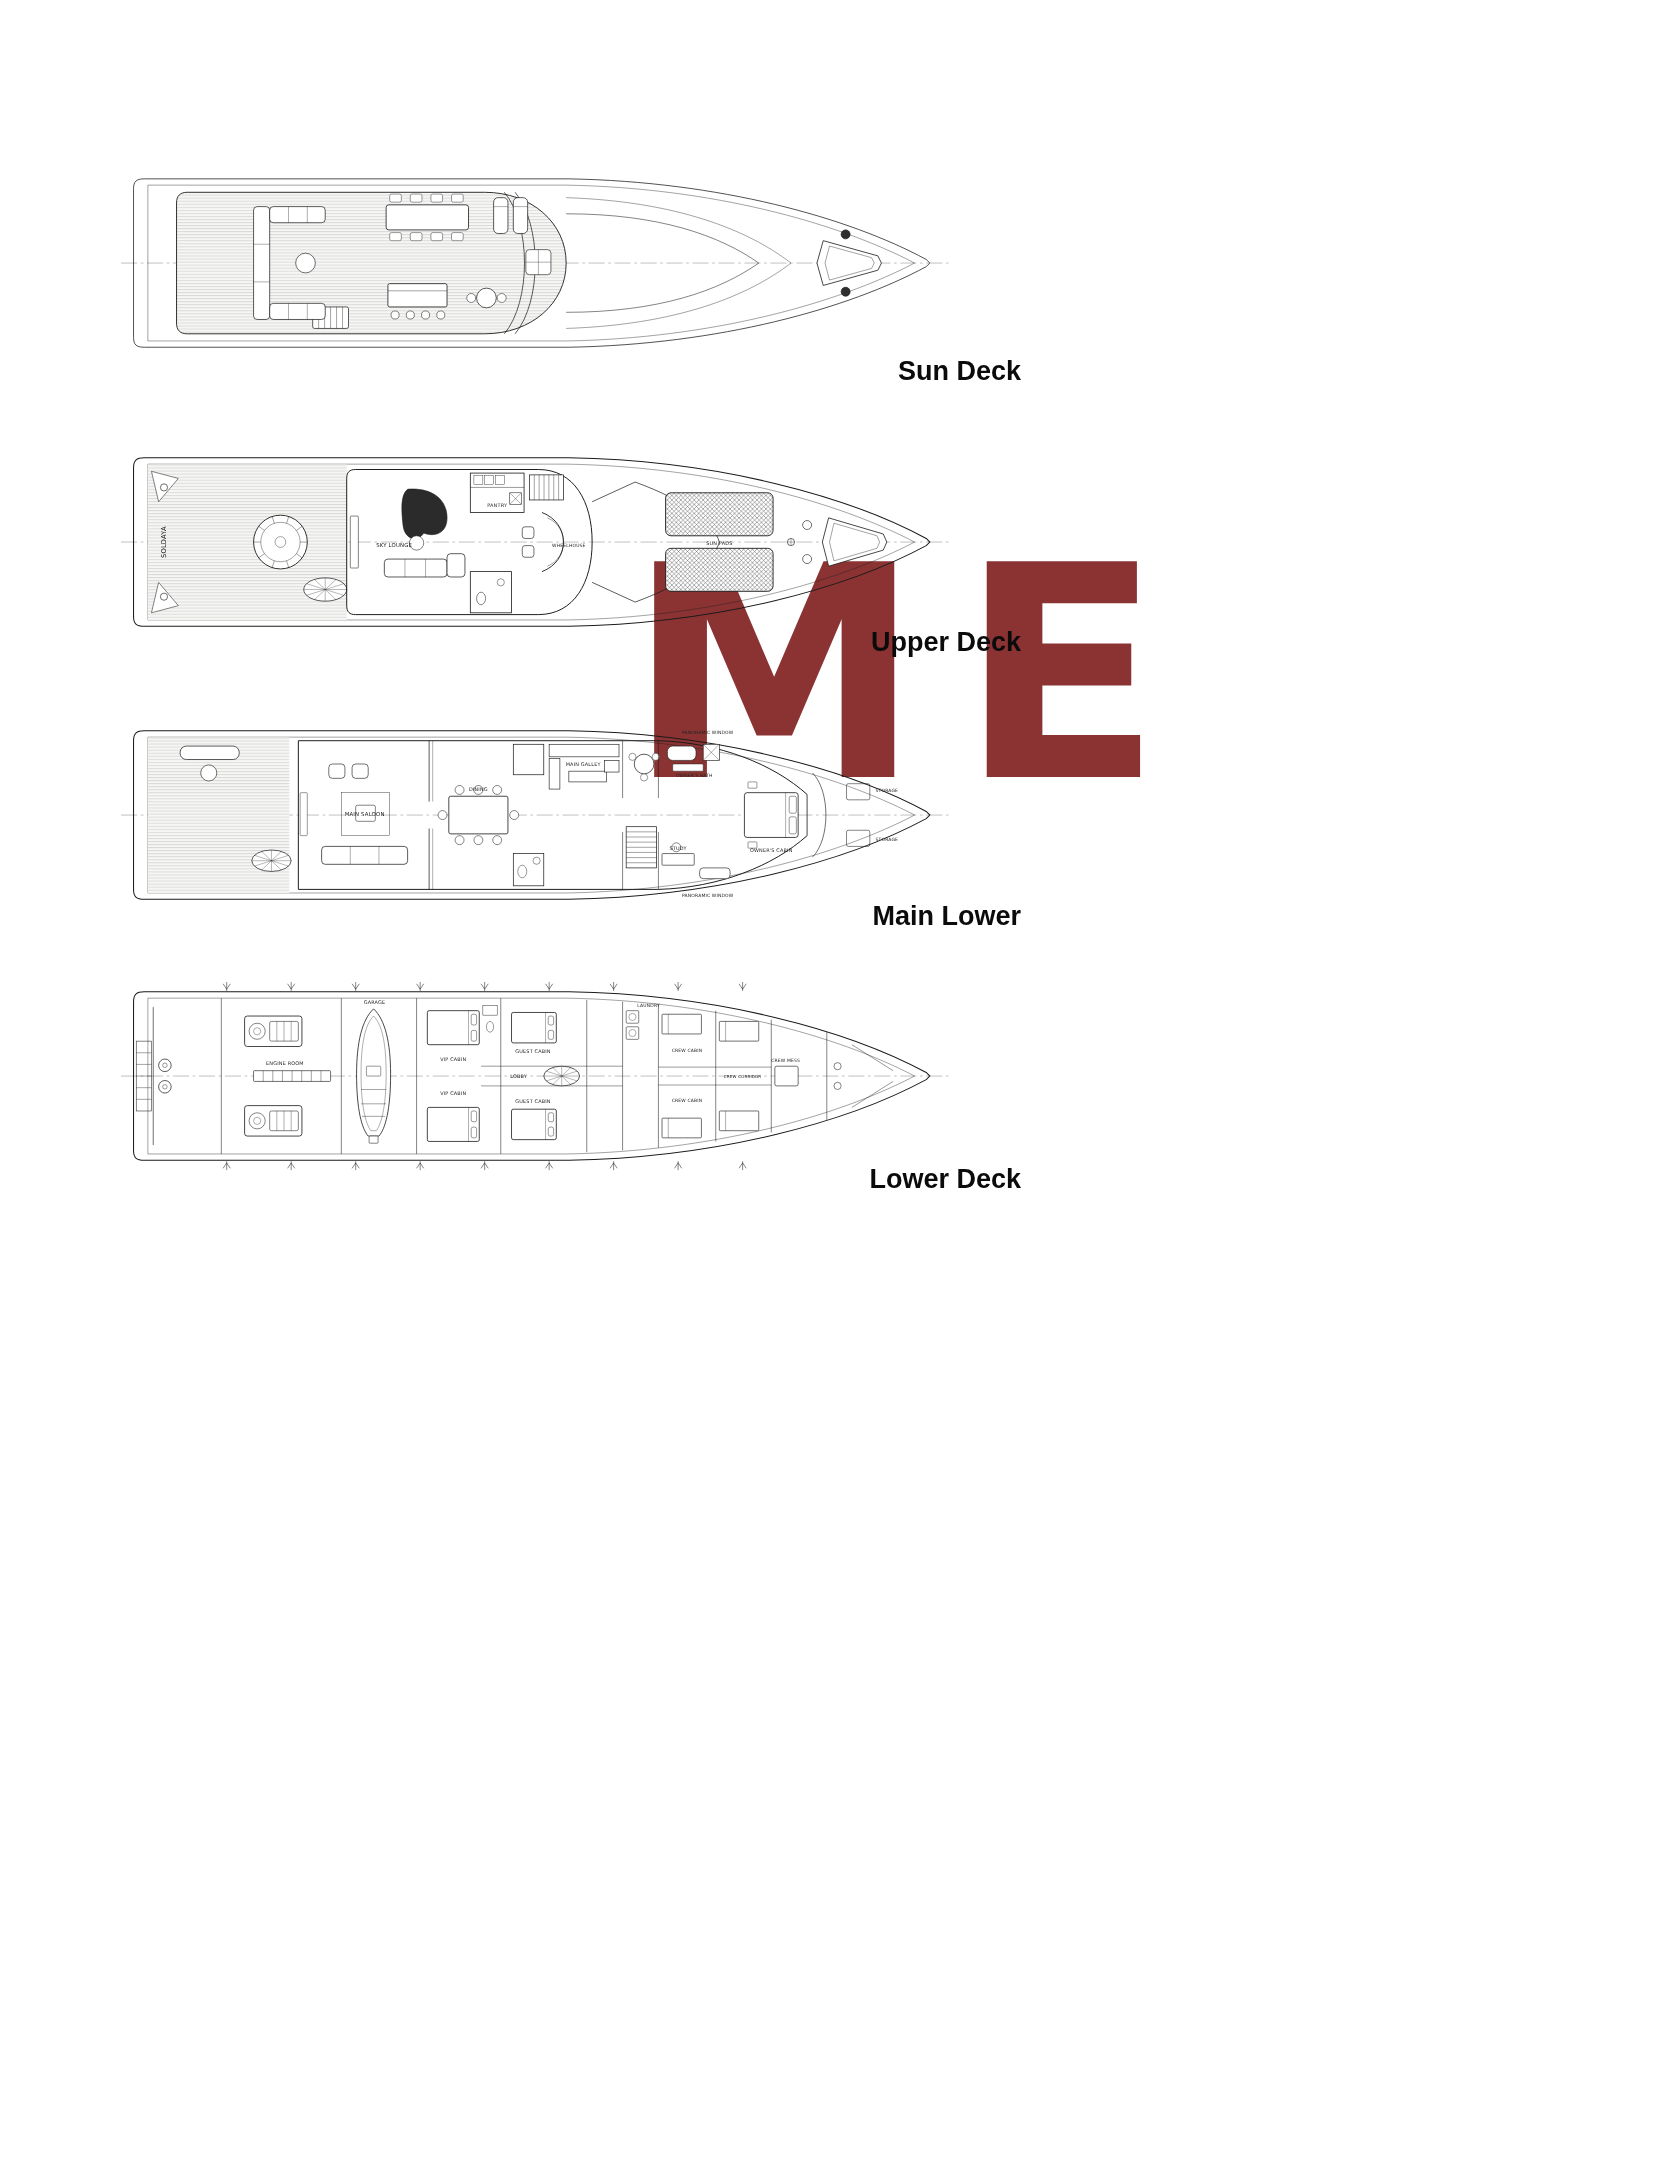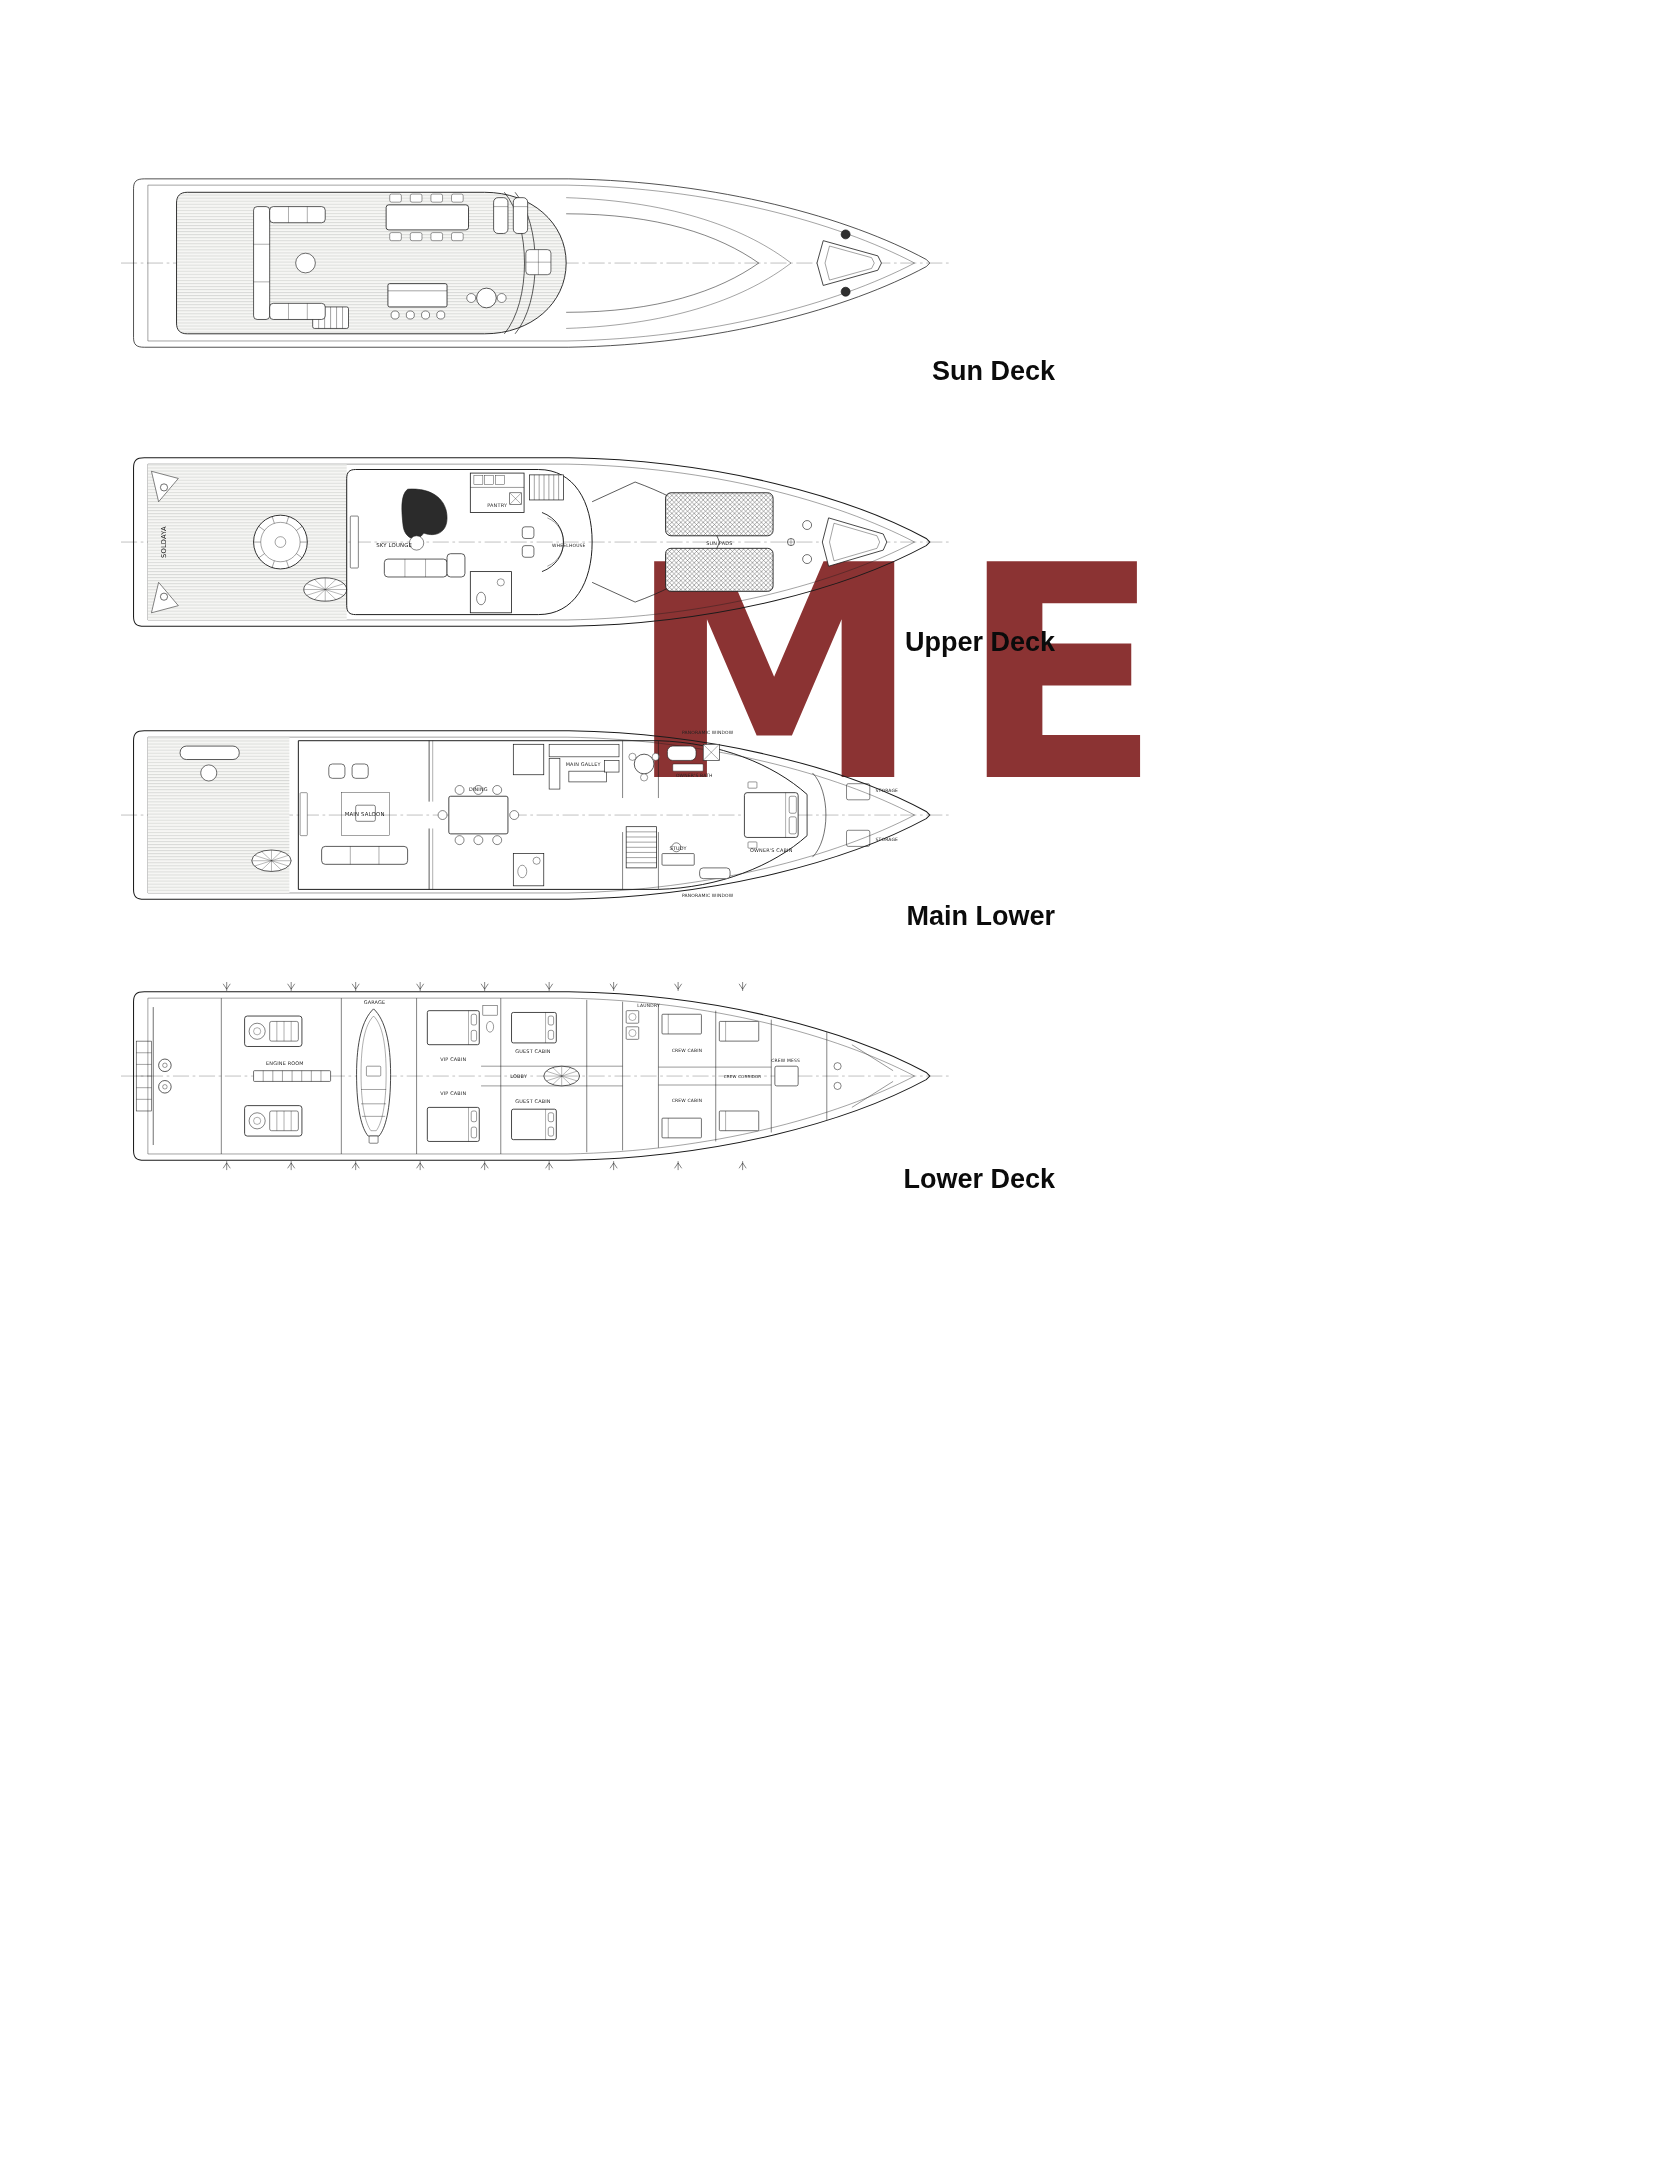--- a/index.html
+++ b/index.html
@@ -3,21 +3,21 @@
 <meta charset="utf-8">
 <style>
   html,body{margin:0;padding:0;background:#ffffff;}
   .canvas{position:relative;width:1679px;height:2174px;background:#fff;overflow:hidden;
           font-family:"Liberation Sans",sans-serif;}
   .watermark{position:absolute;left:627px;top:527px;z-index:0;line-height:1;
              font-family:"DejaVu Sans",sans-serif;font-weight:bold;font-size:296px;
              letter-spacing:38px;opacity:.9;user-select:none;}
   .deck-plan{position:absolute;left:121px;z-index:1;}
   .deck-plan text{font-family:"DejaVu Sans",sans-serif;letter-spacing:.2px;}
-  .deck-label{position:absolute;right:624px;z-index:2;white-space:nowrap;
+  .deck-label{position:absolute;right:658px;z-index:2;white-space:nowrap;
               font-size:27px;font-weight:bold;color:#0b0b0b;}
 </style>
 </head>
 <body>
 
 <div class="canvas">
 
   <div class="watermark" style="color: #7f1d1d;">ME</div>
 
   <svg class="deck-plan" style="top:167px" width="833" height="193" viewBox="0 0 930 215">

